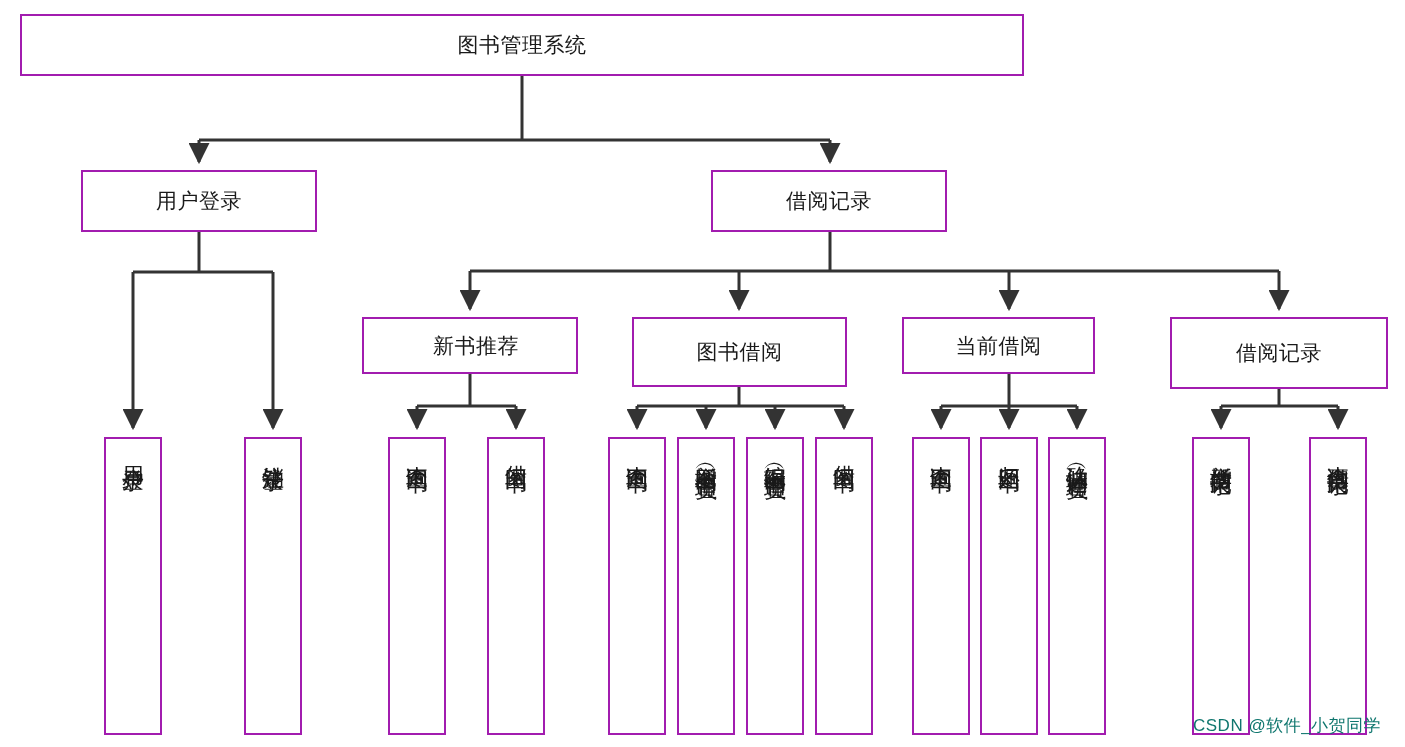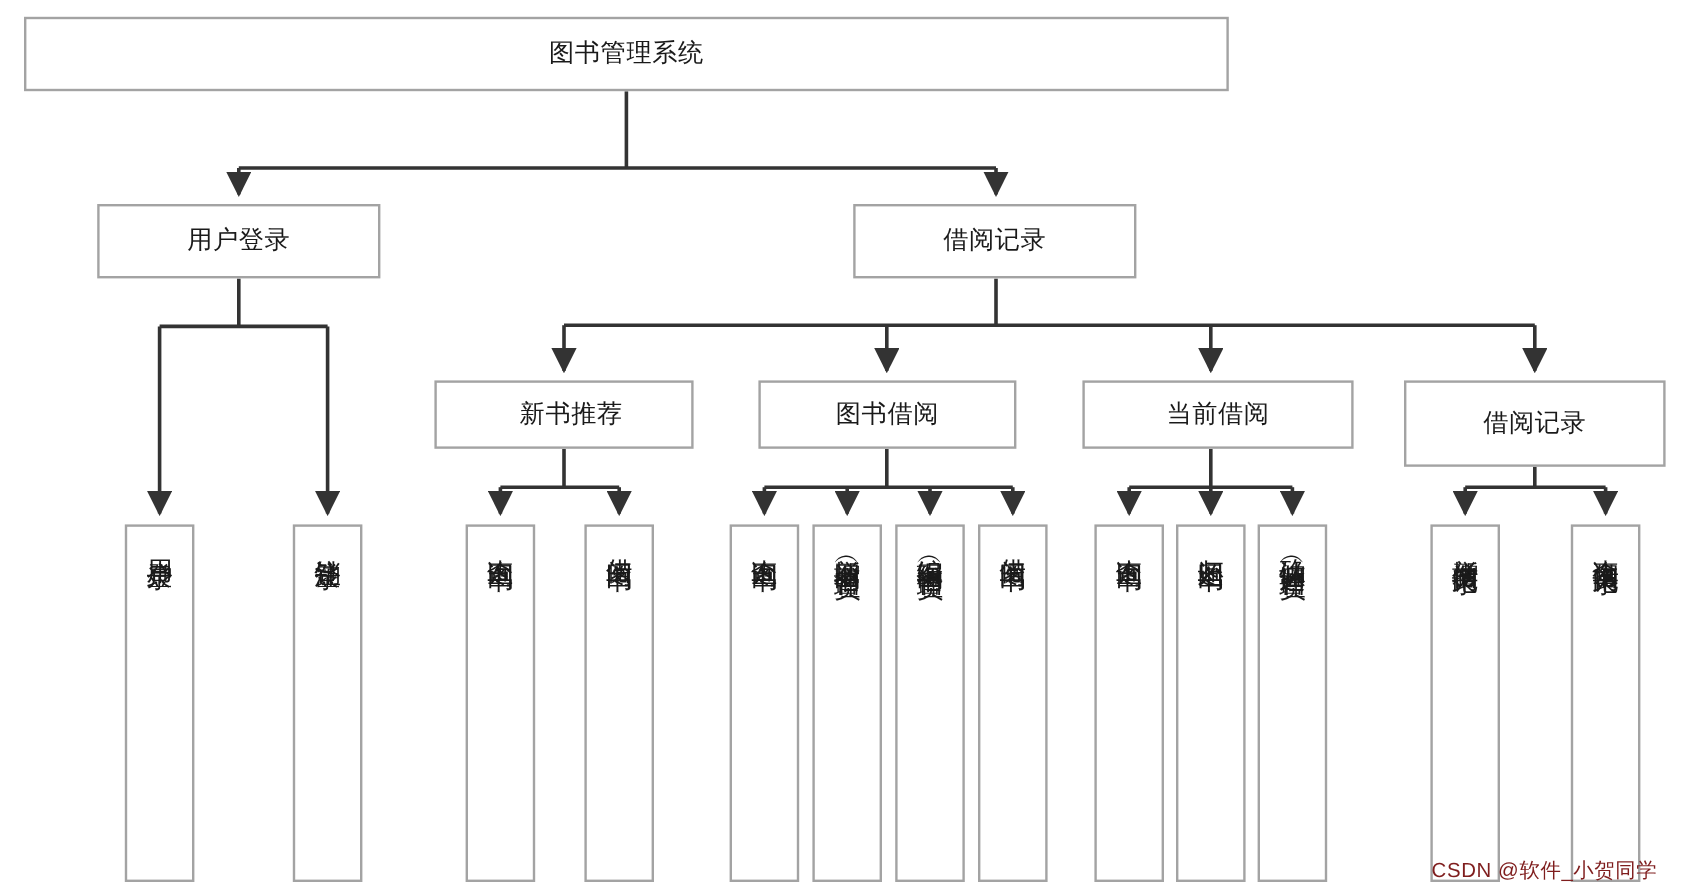--- a/index.html
+++ b/index.html
@@ -23,21 +23,21 @@
     left: 0;
     top: 0;
     width: 1405px;
     height: 747px;
     pointer-events: none;
   }
   .node {
     position: absolute;
     box-sizing: border-box;
     background: #ffffff;
-    border: 2px solid #a3a3a3;
+    border: 2px solid #a21caf;
     display: flex;
     align-items: center;
     justify-content: center;
     z-index: 2;
   }
   .node-label {
     color: #1a1a1a;
     text-align: center;
     line-height: 1.12;
     white-space: pre-line;
@@ -56,21 +56,21 @@
   .node.vert .node-label {
     writing-mode: vertical-rl;
     text-orientation: upright;
     font-size: 22px;
     line-height: 1.0;
     letter-spacing: 2px;
     display: block;
   }
   .watermark {
     position: absolute;
-    color: #7f1d1d;
+    color: #0f766e;
     font-size: 17px;
     letter-spacing: 0.5px;
     z-index: 5;
     white-space: nowrap;
     user-select: none;
   }
 </style>
 </head>
 <body>
 
@@ -136,24 +136,24 @@
   <div class="node horiz" style="left:81px; top:170px; width:236px; height:62px;">
     <span class="node-label">用户登录</span>
   </div>
   <div class="node horiz" style="left:711px; top:170px; width:236px; height:62px;">
     <span class="node-label">借阅记录</span>
   </div>
 
   <div class="node horiz" style="left:362px; top:317px; width:216px; height:57px;padding-left:12px;">
     <span class="node-label">新书推荐</span>
   </div>
-  <div class="node horiz" style="left:632px; top:317px; width:215px; height:57px;">
+  <div class="node horiz" style="left:632px; top:317px; width:215px; height:70px;">
     <span class="node-label">图书借阅</span>
   </div>
-  <div class="node horiz" style="left:902px; top:317px; width:226px; height:57px;">
+  <div class="node horiz" style="left:902px; top:317px; width:193px; height:57px;">
     <span class="node-label">当前借阅</span>
   </div>
   <div class="node horiz" style="left:1170px; top:317px; width:218px; height:72px;">
     <span class="node-label">借阅记录</span>
   </div>
 
   <div class="node vert" style="left:104px; top:437px; width:58px; height:298px;">
     <span class="node-label">用户登录</span>
   </div>
   <div class="node vert" style="left:244px; top:437px; width:58px; height:298px;">

